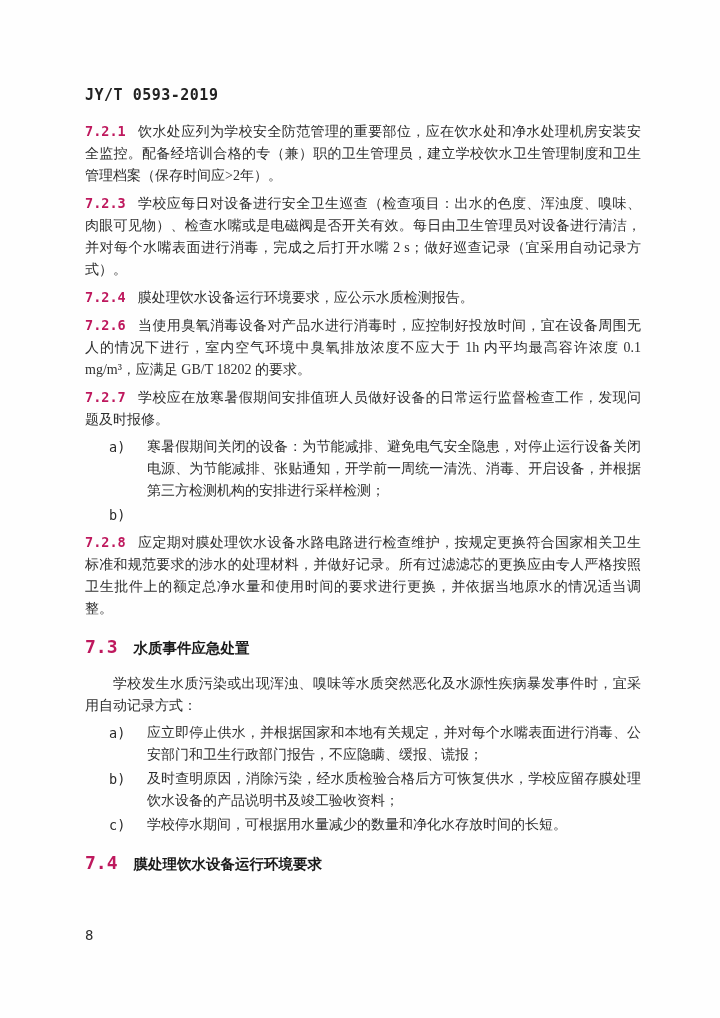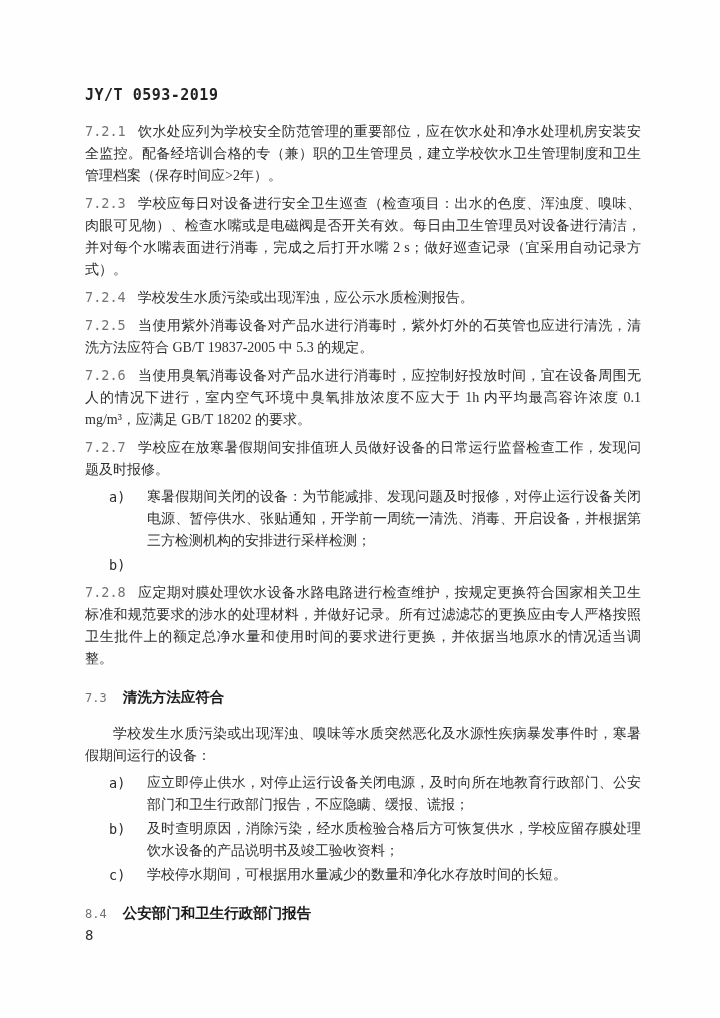--- a/index.html
+++ b/index.html
@@ -33,35 +33,35 @@
     letter-spacing: 0.5px;
     margin-bottom: 14px;
     color: #222;
   }
   p.clause {
     margin: 0 0 5px 0;
     text-align: justify;
   }
   .cnum {
     font-family: "DejaVu Sans Mono", "Liberation Mono", monospace;
-    font-weight: 400;
+    font-weight: 700;
     font-size: 13.5px;
     margin-right: 12px;
-    color: #737373;
+    color: #be185d;
     white-space: nowrap;
   }
   h2.sec-heading {
     font-size: 14.5px;
     font-weight: 700;
     color: #1a1a1a;
     margin: 16px 0 14px 0;
     line-height: 22px;
   }
   h2.sec-heading .cnum {
-    font-size: 12px;
+    font-size: 18px;
     margin-right: 16px;
   }
   p.intro {
     margin: 0 0 5px 0;
     text-indent: 2em;
     text-align: justify;
   }
   .list {
     margin: 0 0 5px 0;
   }
@@ -96,57 +96,56 @@
 <div class="page">
   <div class="content">
 
     <div class="doc-header">JY/T 0593-2019</div>
 
     <p class="clause"><span class="cnum">7.2.1</span><span class="ctext">饮水处应列为学校安全防范管理的重要部位，应在饮水处和净水处理机房安装安全监控。配备经培训合格的专（兼）职的卫生管理员，建立学校饮水卫生管理制度和卫生管理档案（保存时间应&gt;2年）。</span></p>
 
 
     <p class="clause"><span class="cnum">7.2.3</span><span class="ctext">学校应每日对设备进行安全卫生巡查（检查项目：出水的色度、浑浊度、嗅味、肉眼可见物）、检查水嘴或是电磁阀是否开关有效。每日由卫生管理员对设备进行清洁，并对每个水嘴表面进行消毒，完成之后打开水嘴 2 s；做好巡查记录（宜采用自动记录方式）。</span></p>
 
-    <p class="clause"><span class="cnum">7.2.4</span><span class="ctext">学校发生水质污染或出现浑浊，应公示水质检测报告。</span></p>
+    <p class="clause"><span class="cnum">7.2.4</span><span class="ctext">膜处理饮水设备运行环境要求，应公示水质检测报告。</span></p>
 
-    <p class="clause"><span class="cnum">7.2.5</span><span class="ctext">当使用紫外消毒设备对产品水进行消毒时，紫外灯外的石英管也应进行清洗，清洗方法应符合 GB/T 19837-2005 中 5.3 的规定。</span></p>
 
     <p class="clause"><span class="cnum">7.2.6</span><span class="ctext">当使用臭氧消毒设备对产品水进行消毒时，应控制好投放时间，宜在设备周围无人的情况下进行，室内空气环境中臭氧排放浓度不应大于 1h 内平均最高容许浓度 0.1 mg/m³，应满足 GB/T 18202 的要求。</span></p>
 
     <p class="clause"><span class="cnum">7.2.7</span><span class="ctext">学校应在放寒暑假期间安排值班人员做好设备的日常运行监督检查工作，发现问题及时报修。</span></p>
 
     <div class="list">
       <div class="list-item">
         <span class="li-label">a)</span>
-        <span class="li-text">寒暑假期间关闭的设备：为节能减排、发现问题及时报修，对停止运行设备关闭电源、暂停供水、张贴通知，开学前一周统一清洗、消毒、开启设备，并根据第三方检测机构的安排进行采样检测；</span>
+        <span class="li-text">寒暑假期间关闭的设备：为节能减排、避免电气安全隐患，对停止运行设备关闭电源、为节能减排、张贴通知，开学前一周统一清洗、消毒、开启设备，并根据第三方检测机构的安排进行采样检测；</span>
       </div>
       <div class="list-item">
         <span class="li-label">b)</span>
       </div>
     </div>
 
     <p class="clause"><span class="cnum">7.2.8</span><span class="ctext">应定期对膜处理饮水设备水路电路进行检查维护，按规定更换符合国家相关卫生标准和规范要求的涉水的处理材料，并做好记录。所有过滤滤芯的更换应由专人严格按照卫生批件上的额定总净水量和使用时间的要求进行更换，并依据当地原水的情况适当调整。</span></p>
 
-    <h2 class="sec-heading"><span class="cnum">7.3</span><span>清洗方法应符合</span></h2>
+    <h2 class="sec-heading"><span class="cnum">7.3</span><span>水质事件应急处置</span></h2>
 
-    <p class="intro">学校发生水质污染或出现浑浊、嗅味等水质突然恶化及水源性疾病暴发事件时，寒暑假期间运行的设备：</p>
+    <p class="intro">学校发生水质污染或出现浑浊、嗅味等水质突然恶化及水源性疾病暴发事件时，宜采用自动记录方式：</p>
 
     <div class="list">
       <div class="list-item">
         <span class="li-label">a)</span>
-        <span class="li-text">应立即停止供水，对停止运行设备关闭电源，及时向所在地教育行政部门、公安部门和卫生行政部门报告，不应隐瞒、缓报、谎报；</span>
+        <span class="li-text">应立即停止供水，并根据国家和本地有关规定，并对每个水嘴表面进行消毒、公安部门和卫生行政部门报告，不应隐瞒、缓报、谎报；</span>
       </div>
       <div class="list-item">
         <span class="li-label">b)</span>
         <span class="li-text">及时查明原因，消除污染，经水质检验合格后方可恢复供水，学校应留存膜处理饮水设备的产品说明书及竣工验收资料；</span>
       </div>
       <div class="list-item">
         <span class="li-label">c)</span>
         <span class="li-text">学校停水期间，可根据用水量减少的数量和净化水存放时间的长短。</span>
       </div>
     </div>
 
-    <h2 class="sec-heading"><span class="cnum">8.4</span><span>公安部门和卫生行政部门报告</span></h2>
+    <h2 class="sec-heading"><span class="cnum">7.4</span><span>膜处理饮水设备运行环境要求</span></h2>
 
   </div>
 
   <div class="page-number">8</div>
 </div>
 
 </body></html>

